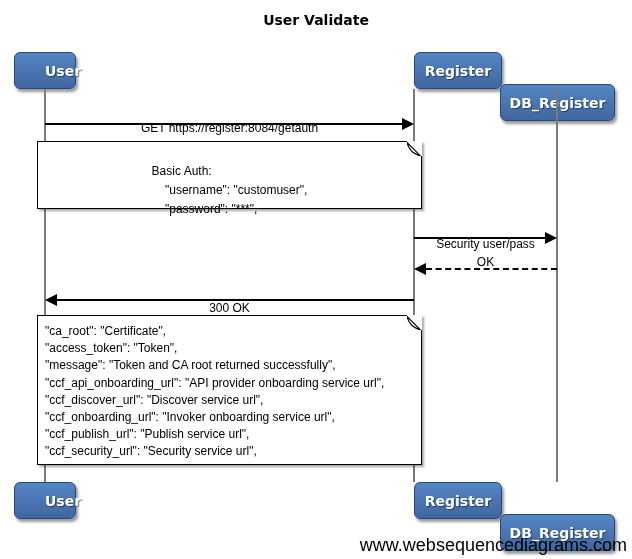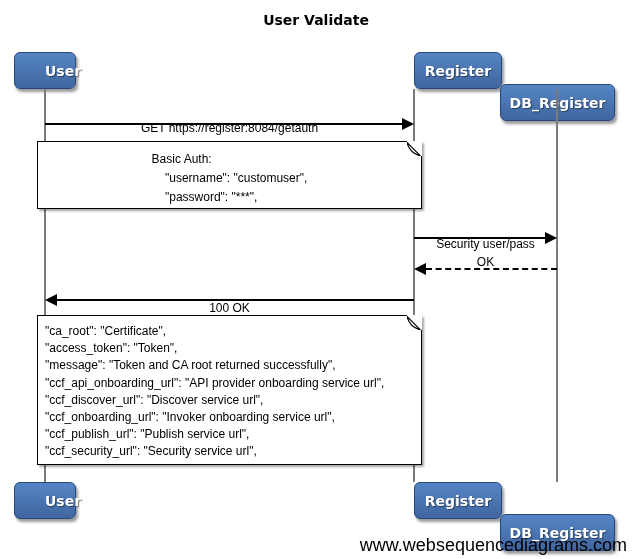--- a/index.html
+++ b/index.html
@@ -70,21 +70,21 @@
   .head.left  { border-right: 12px solid var(--line, #000); }
 
   .note {
     position: absolute;
     box-sizing: border-box;
     background: var(--note_bg, #fff);
     border: 1px solid var(--note_border, #000);
     box-shadow: 2px 2px 2px rgba(0,0,0,0.35);
     font-size: 12px;
   }
-  .note-basic-auth { left: 37px; top: 141px; width: 385px; height: 68px; text-align: center; padding-top: 8px; }
+  .note-basic-auth { left: 37px; top: 141px; width: 385px; height: 68px; text-align: center; padding-top: 20px; }
   .note-basic-auth .note-text { display: inline-block; text-align: left; white-space: pre; line-height: 19px; }
   .note-response { left: 37px; top: 315px; width: 385px; height: 150px; padding: 7px 7px 0 7px; }
   .note-response .note-text { display: block; text-align: left; white-space: pre; line-height: 17.2px; }
   .dogear { position: absolute; top: -1px; right: -1px; }
 
   .watermark {
     position: absolute;
     right: 5px; top: 535px;
     font-size: 18px;
     white-space: nowrap;
@@ -120,21 +120,21 @@
   </div>
 
   <div class="msg-label span-right" style="top:223px">Security user/pass</div>
   <div class="msg-line" style="left:414px; top:237px; width:131px"></div>
   <div class="head right" style="left:545px; top:232px"></div>
 
   <div class="msg-label span-right" style="top:241px">OK</div>
   <div class="msg-line dashed" style="left:426px; top:268px; width:131px"></div>
   <div class="head left" style="left:414px; top:263px"></div>
 
-  <div class="msg-label span-left" style="top:287px">100 OK</div>
+  <div class="msg-label span-left" style="top:287px">300 OK</div>
   <div class="msg-line" style="left:57px; top:299px; width:357px"></div>
   <div class="head left" style="left:45px; top:294px"></div>
 
   <div class="note note-response">
     <svg class="dogear" width="15" height="15" viewBox="0 0 15 15">
       <rect x="0" y="0" width="15" height="15" fill="#ffffff"></rect>
       <path d="M0,1.5 L13.5,15 Q2.5,12 0,1.5 Z" fill="#ffffff" stroke="#000000" stroke-width="1.1"></path>
     </svg>
     <span class="note-text">"ca_root": "Certificate",
 "access_token": "Token",

